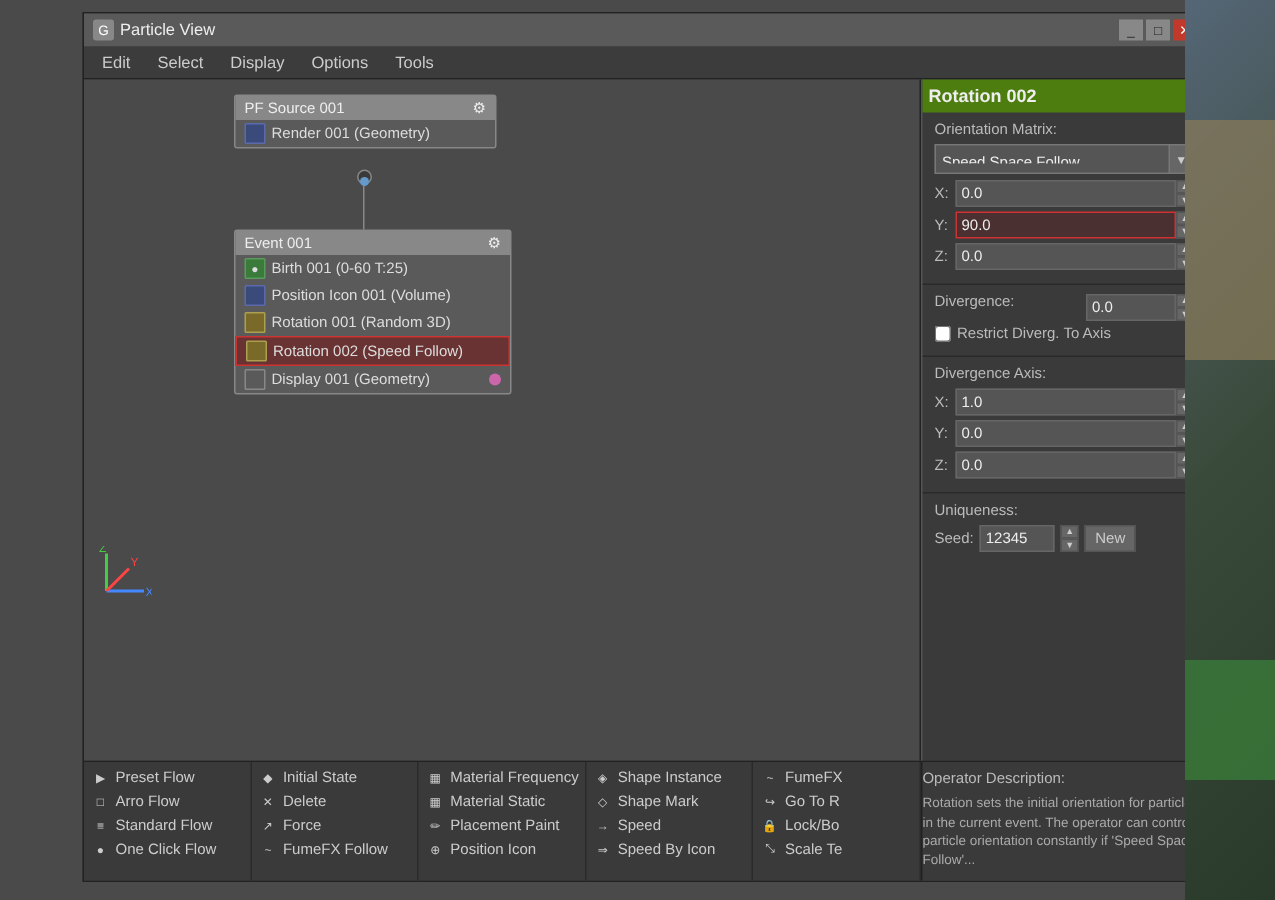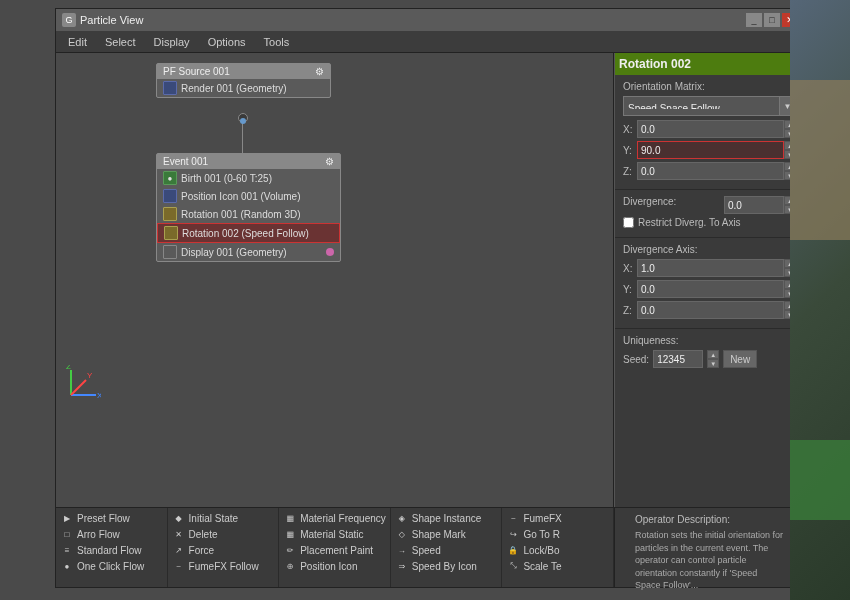--- a/index.html
+++ b/index.html
@@ -394,21 +394,21 @@
       height: 14px;
       display: flex;
       align-items: center;
       justify-content: center;
       font-size: 8px;
     }
 
     .desc-panel {
       width: 190px;
       background: #3a3a3a;
-      padding: 6px 20px;
+      padding: 6px 0;
       border-left: 1px solid #222;
     }
 
     .desc-title {
       color: #bbb;
       font-size: 10px;
       margin-bottom: 4px;
     }
 
     .desc-text {

